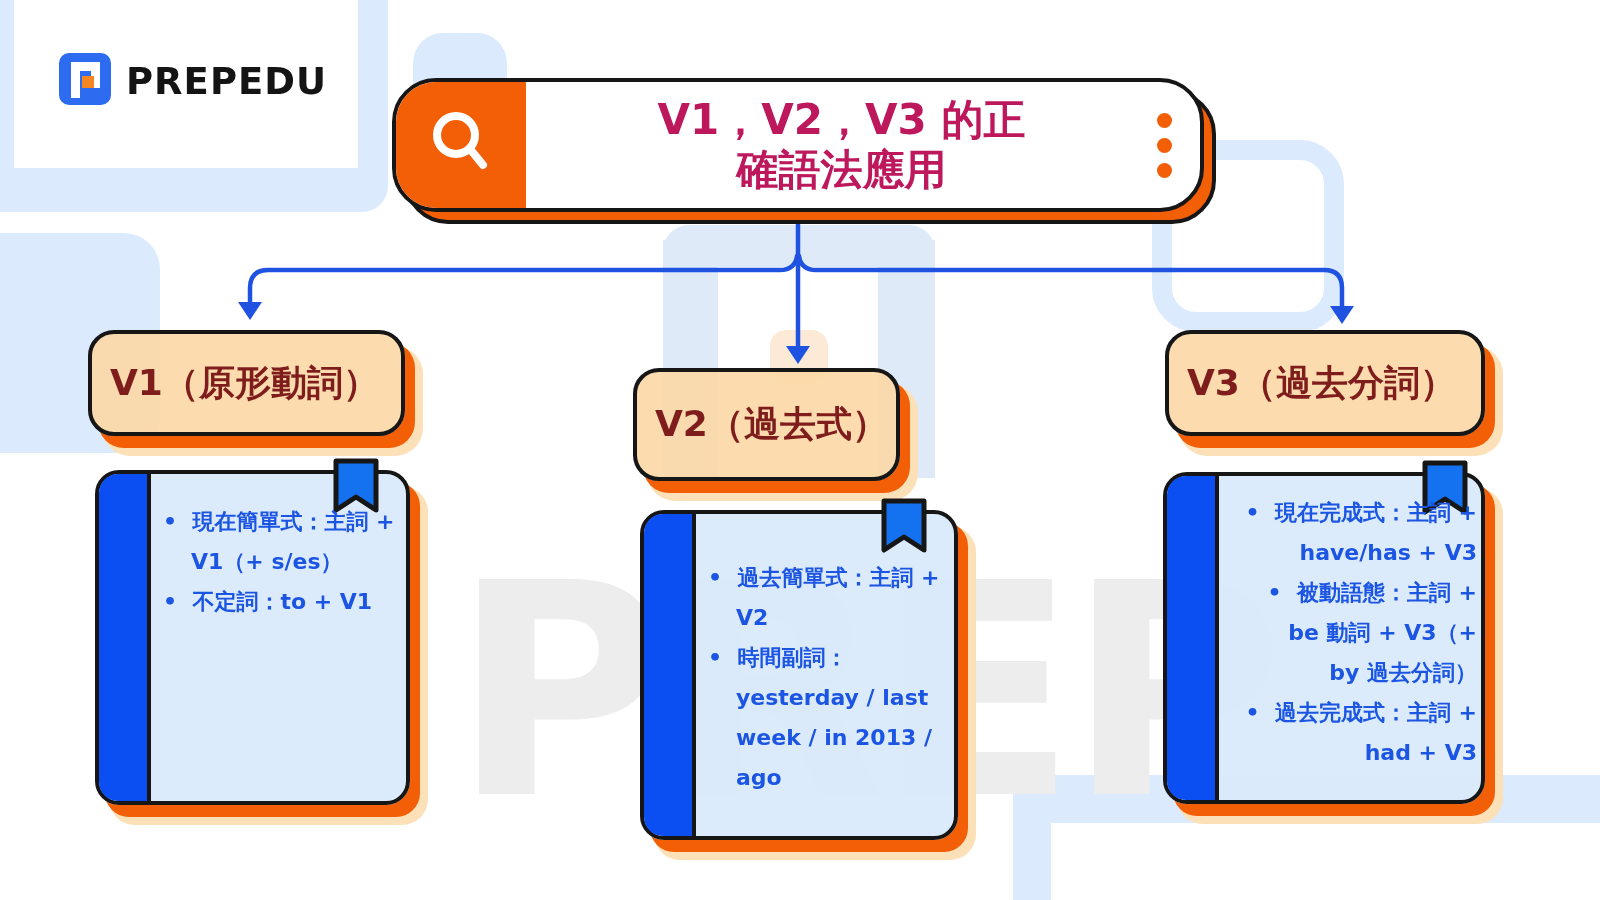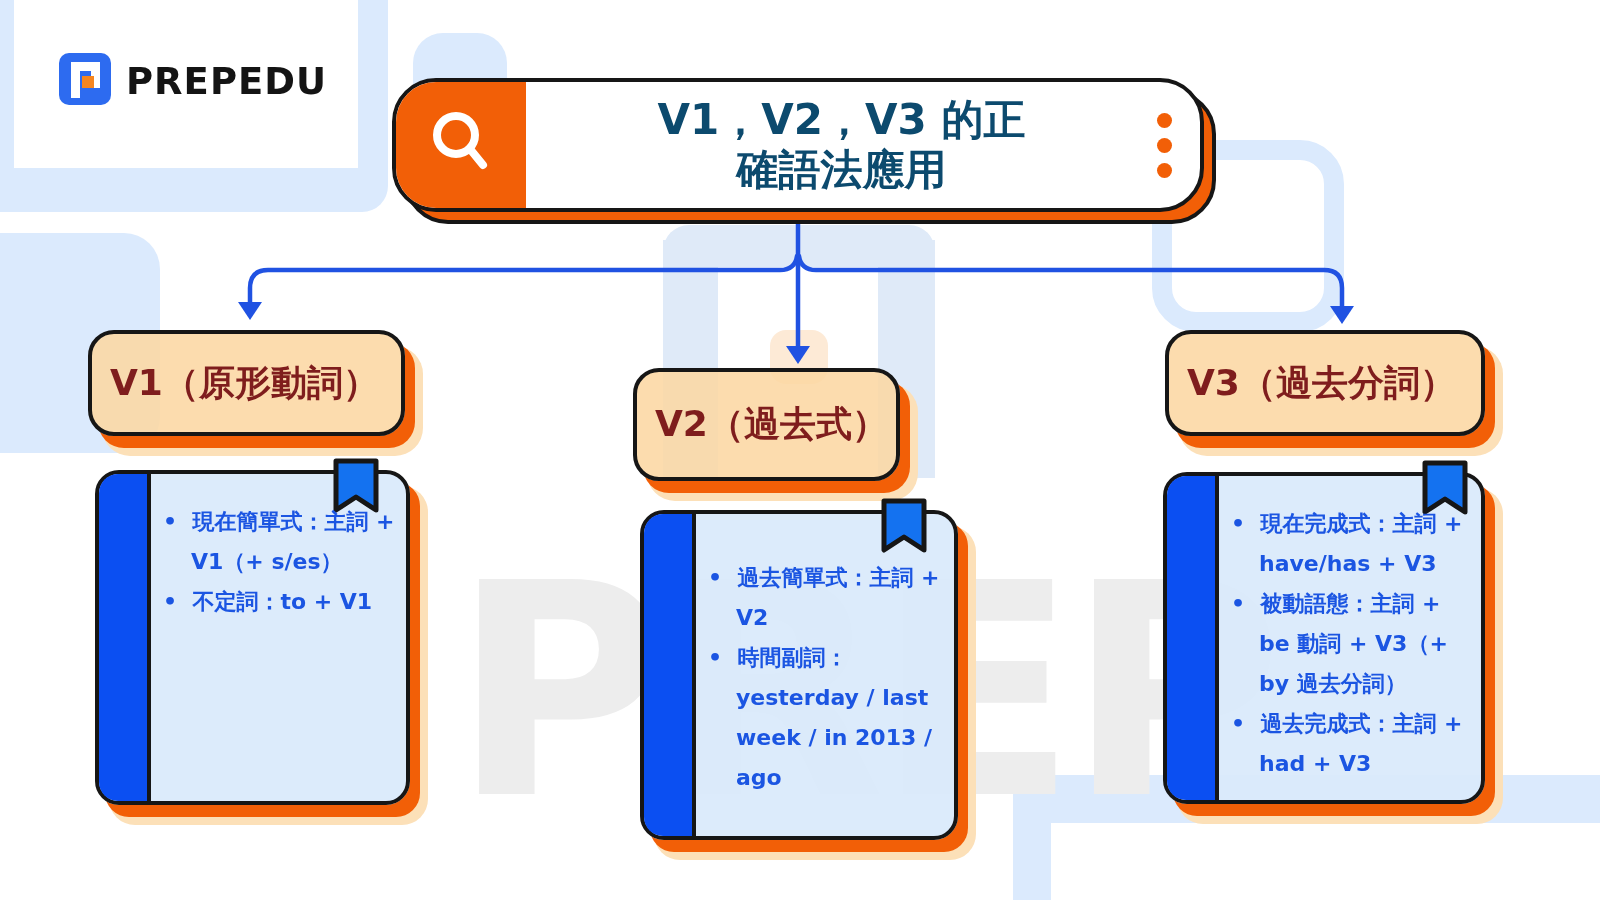--- a/index.html
+++ b/index.html
@@ -37,21 +37,21 @@
     background:#F25F07;border:4px solid #161616;border-radius:44px;
   }
   .header{
     position:absolute;left:392px;top:78px;width:804px;height:126px;z-index:4;
     background:#ffffff;border:4px solid #161616;border-radius:44px;
     display:flex;align-items:stretch;overflow:hidden;
   }
   .header-search{width:130px;background:#F25F07;display:flex;align-items:center;justify-content:center;}
   .header-title{
     flex:1;display:flex;align-items:center;justify-content:center;text-align:center;
-    color:#0c4a6e;font-size:42px;font-weight:800;line-height:1.2;white-space:pre-line;
+    color:#be185d;font-size:42px;font-weight:800;line-height:1.2;white-space:pre-line;
   }
   .header-menu{display:flex;flex-direction:column;justify-content:center;gap:10px;margin-right:28px;}
   .dot{width:15px;height:15px;border-radius:50%;background:#F25F07;}
   
   .topic-box{
     position:absolute;z-index:3;box-sizing:border-box;
     background:rgba(252,215,163,0.88);
     border:4px solid #161616;border-radius:26px;
     box-shadow:10px 12px 0 0 #F25F07, 16px 18px 0 2px #FCE0B8;
     display:flex;align-items:center;padding-left:18px;
@@ -76,21 +76,21 @@
   }
   .bookmark{position:absolute;top:-16px;}
   .bm-1,.bm-2{right:26px;}
   .bm-3{right:12px;}
   .card ul{
     list-style:none;margin:0;position:absolute;left:64px;right:10px;
     color:#1B55E2;font-size:22px;font-weight:700;line-height:40px;padding:0;
   }
   .ul-v1{top:28px;width:238px;}
   .ul-v2{top:44px;width:232px;}
-  .ul-v3{top:28px;width:246px;}
+  .ul-v3{top:17px;width:246px;text-align:right;}
   .card li{padding-left:28px;text-indent:-28px;margin:0;}
   .card li::before{content:"\2022\00a0\00a0";}
 </style>
 </head>
 <body>
 
 <div class="canvas">
 
   <div class="decor d-farleft"></div>
   <div class="decor d-tl-h"></div>

